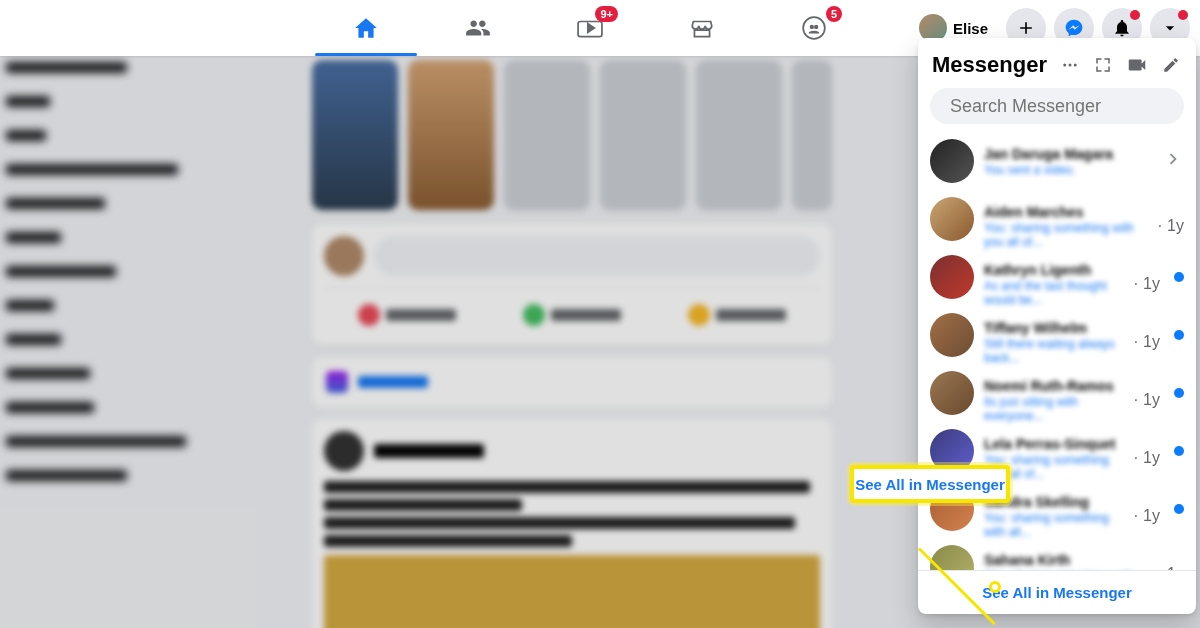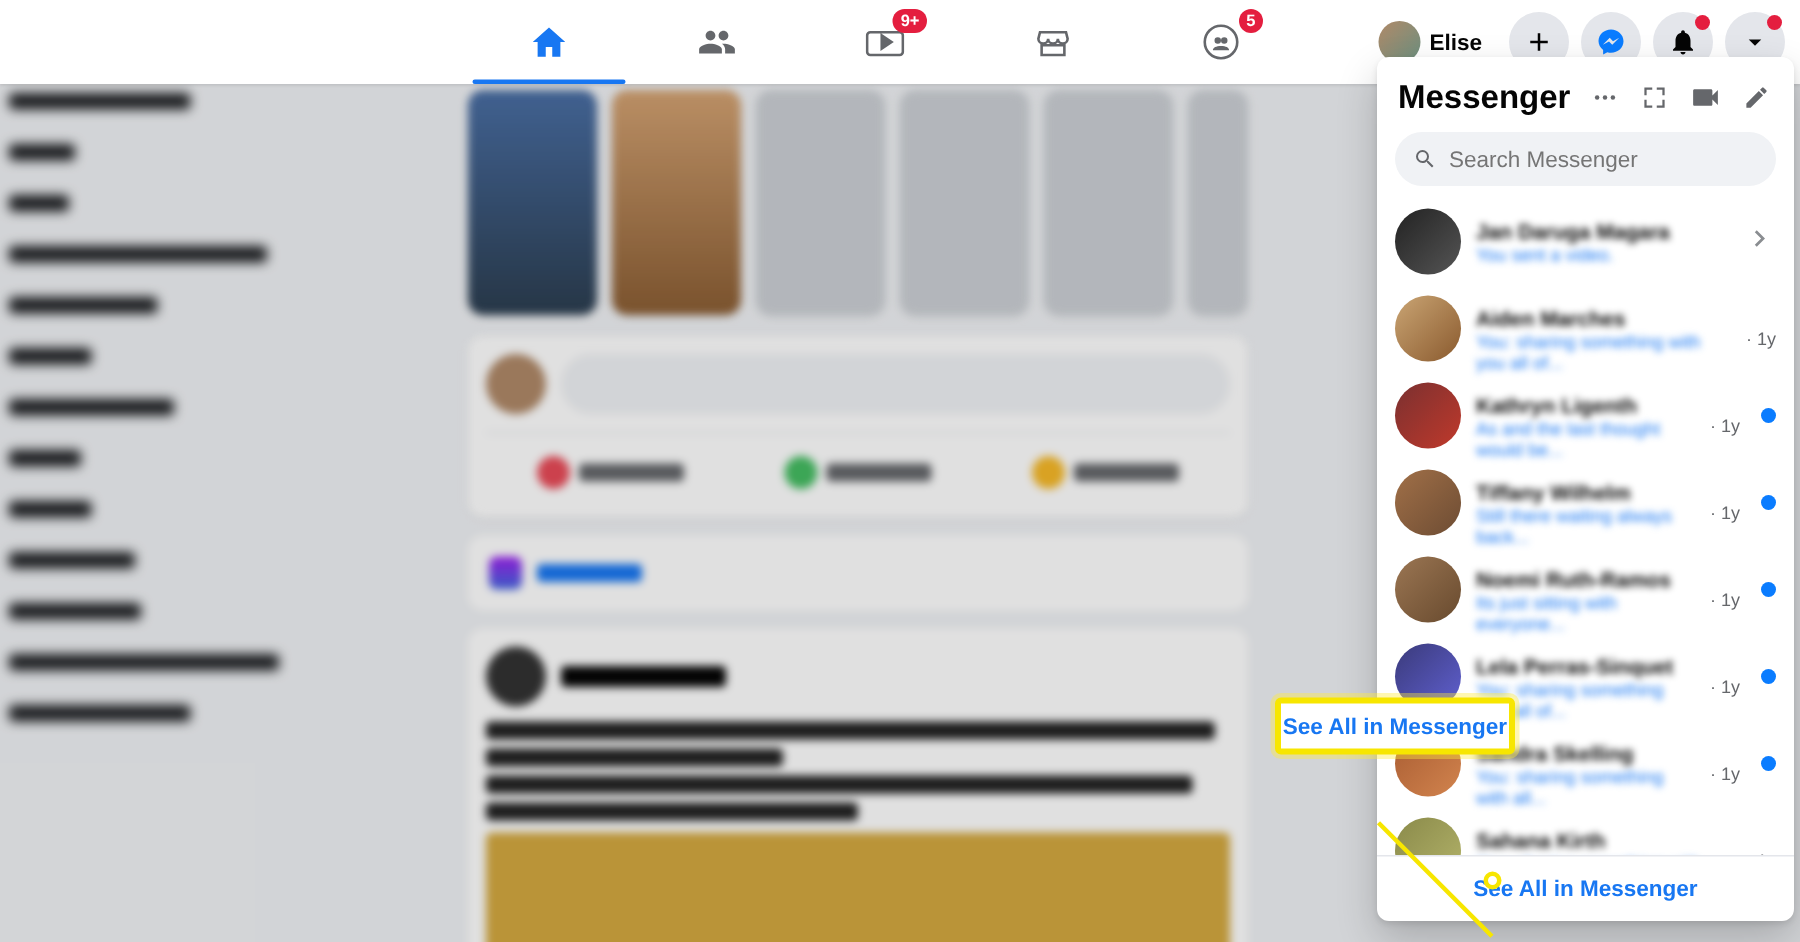--- a/index.html
+++ b/index.html
@@ -57,28 +57,28 @@
 
   
   .msgr { position:absolute; top:38px; right:4px; width:278px; height:576px; background:#fff; border-radius:8px; box-shadow:0 12px 28px rgba(0,0,0,.2),0 2px 4px rgba(0,0,0,.1); z-index:5; display:flex; flex-direction:column; overflow:hidden;}
   .msgr-head { display:flex; align-items:center; padding:14px 14px 10px; gap:12px;}
   .msgr-title { font-size:22px; font-weight:800; color:#050505; flex:1;}
   .hicon { width:26px; height:26px; display:flex; align-items:center; justify-content:center; cursor:pointer; border-radius:4px;}
   .hicon svg { width:18px; height:18px; fill:#65676b;}
   .hicon.big svg{width:22px;height:22px;}
   .msgr-search { margin:0 12px 8px; background:#f0f2f5; border-radius:50px; height:36px; display:flex; align-items:center; padding:0 12px;}
   .msgr-search svg { width:16px; height:16px; fill:#65676b;}
-  .msgr-search input { border:none; outline:none; background:transparent; margin-left:8px; font-size:15px; color:#050505;}
+  .msgr-search input { border:none; outline:none; background:transparent; margin-left:8px; font-size:18px; color:#050505;}
   .msgr-list { flex:1; overflow:hidden;}
   .conv { display:flex; align-items:center; padding:7px 12px; gap:10px; cursor:pointer; position:relative;}
   .conv .av { width:44px; height:44px; border-radius:50%; flex-shrink:0;}
   .conv .info { flex:1; min-width:0; filter:blur(2.4px);}
   .conv .nm { font-size:14px; font-weight:700; color:#050505; height:15px;}
   .conv .pv { font-size:12px; color:#1877f2; margin-top:2px; height:14px;}
-  .conv .meta { font-size:12px; color:#65676b; margin-left:3px;margin-top:13px;}
+  .conv .meta { font-size:16px; color:#65676b; margin-left:3px;margin-top:13px;}
   .conv .udot { width:10px; height:10px; border-radius:50%; background:#0a7cff; flex-shrink:0; margin-left:4px;}
   .conv .chev svg{width:22px;height:22px;fill:#8a8d91;}
   .msgr-foot { border-top:1px solid #e4e6eb; height:44px; display:flex; align-items:center; justify-content:center;}
   .msgr-foot a { color:#1877f2; font-size:15px; font-weight:600; text-decoration:none; cursor:pointer;}
 
   
   .callout { position:absolute; z-index:6; top:465px; left:850px; width:160px; height:38px; background:#fff; border:4px solid #f7e600; border-radius:4px; display:flex; align-items:center; justify-content:center; box-shadow:0 0 0 3px rgba(255,235,59,.4);}
   .callout span { color:#1877f2; font-weight:600; font-size:15px;}
   .c-line { position:absolute; z-index:6; border-top:3px solid #f7e600; width:107px; top:547px; left:919px; transform:rotate(45deg); transform-origin:left;}
   .c-dot { position:absolute; z-index:7; width:12px; height:12px; border:3px solid #f7e600; border-radius:50%; background:#fff; top:581px; left:989px;}

